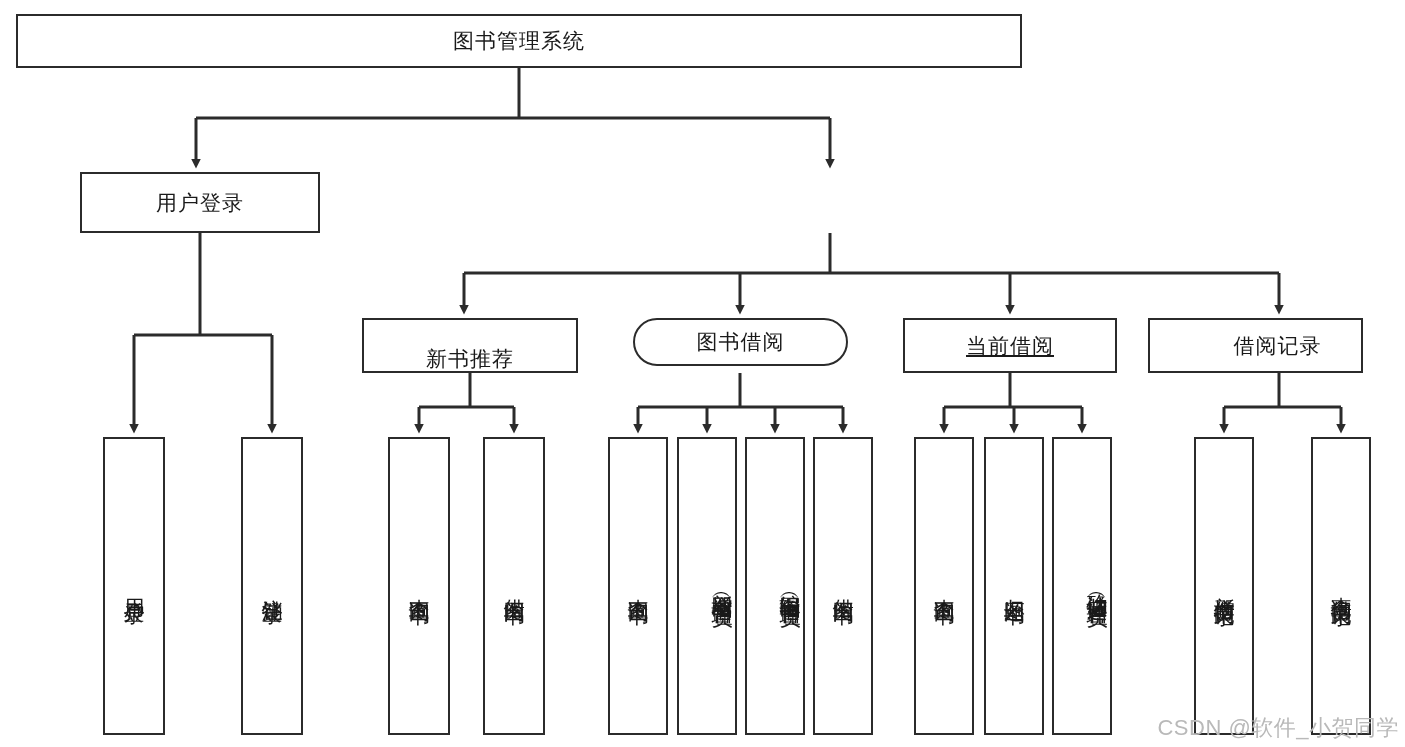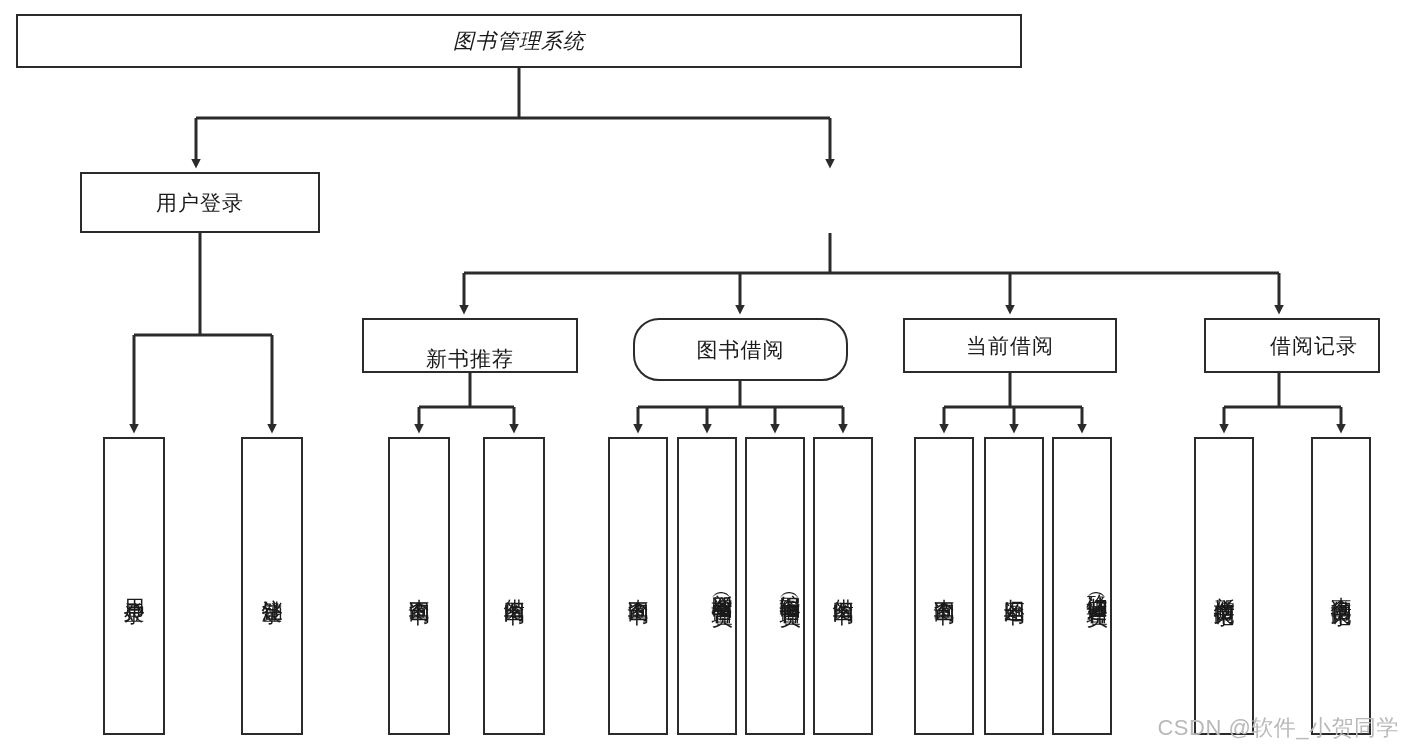--- a/index.html
+++ b/index.html
@@ -118,38 +118,38 @@
       <path d="M1014,407 L1014,425" marker-end="url(#arrow)"></path>
       <path d="M1082,407 L1082,425" marker-end="url(#arrow)"></path>
 
       <path d="M1279,373 L1279,407"></path>
       <path d="M1224,407 L1341,407"></path>
       <path d="M1224,407 L1224,425" marker-end="url(#arrow)"></path>
       <path d="M1341,407 L1341,425" marker-end="url(#arrow)"></path>
     </g>
   </svg>
 
-  <div class="node horiz" style="left:16px; top:14px; width:1006px; height:54px;font-style:italic;">
+  <div class="node horiz" style="left:16px; top:14px; width:1006px; height:54px;">
     <span class="node-label">图书管理系统</span>
   </div>
 
   <div class="node horiz" style="left:80px; top:172px; width:240px; height:61px;">
     <span class="node-label">用户登录</span>
   </div>
 
   <div class="node horiz" style="left:362px; top:318px; width:216px; height:55px;align-items:flex-end;">
     <span class="node-label">新书推荐</span>
   </div>
-  <div class="node horiz" style="left:633px; top:318px; width:215px; height:63px;border-radius:26px;">
+  <div class="node horiz" style="left:633px; top:318px; width:215px; height:48px;border-radius:26px;">
     <span class="node-label">图书借阅</span>
   </div>
-  <div class="node horiz" style="left:903px; top:318px; width:214px; height:55px;">
+  <div class="node horiz" style="left:903px; top:318px; width:214px; height:55px;text-decoration:underline;">
     <span class="node-label">当前借阅</span>
   </div>
-  <div class="node horiz" style="left:1204px; top:318px; width:176px; height:55px;padding-left:44px;">
+  <div class="node horiz" style="left:1148px; top:318px; width:215px; height:55px;padding-left:44px;">
     <span class="node-label">借阅记录</span>
   </div>
 
   <div class="node vert" style="left:103px; top:437px; width:62px; height:298px; align-items:center;">
     <span class="node-label">用户登录</span>
   </div>
   <div class="node vert" style="left:241px; top:437px; width:62px; height:298px; align-items:center;">
     <span class="node-label">注销登录</span>
   </div>
 

